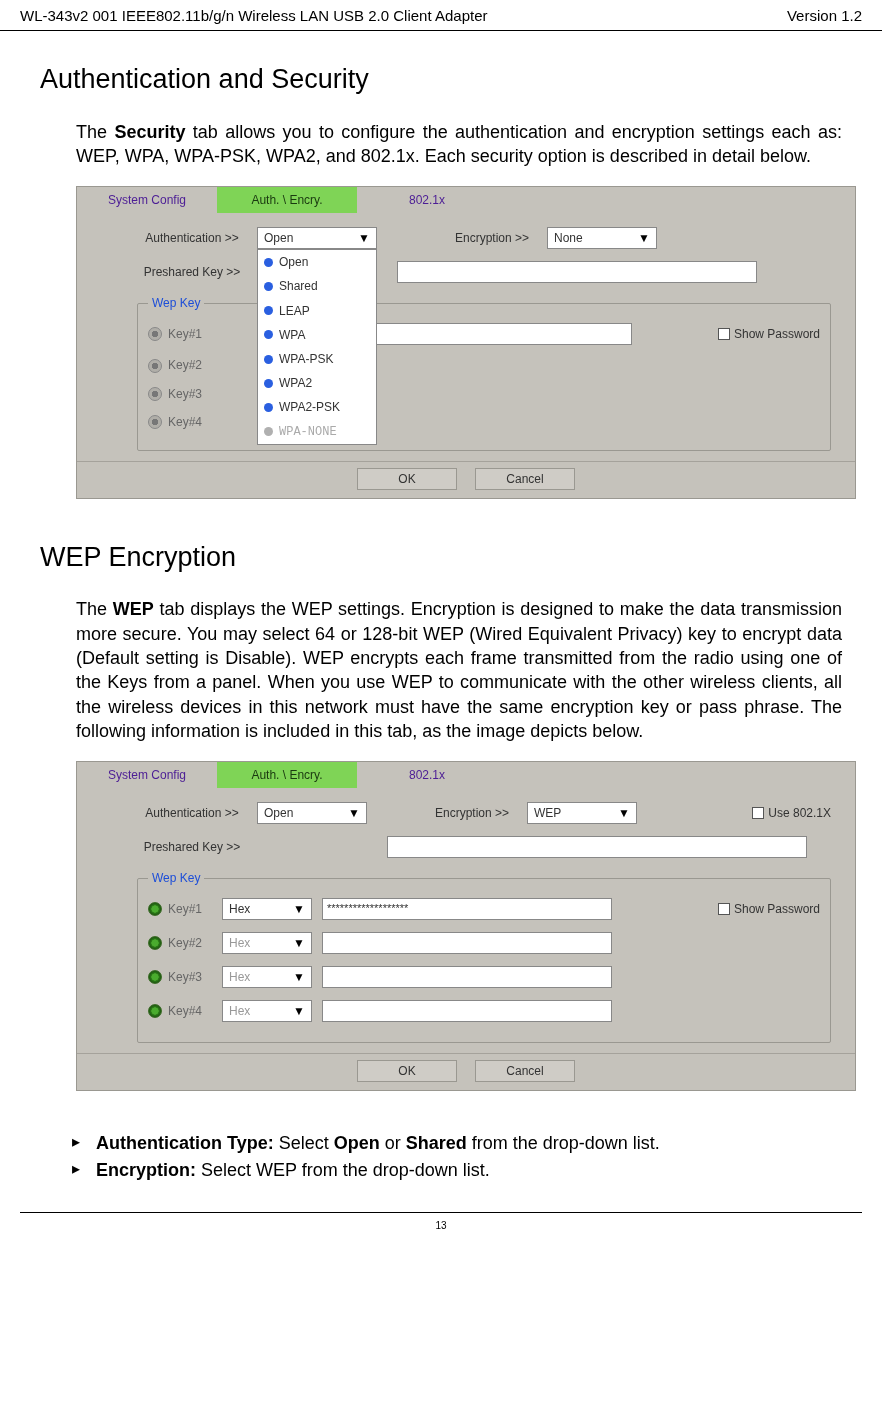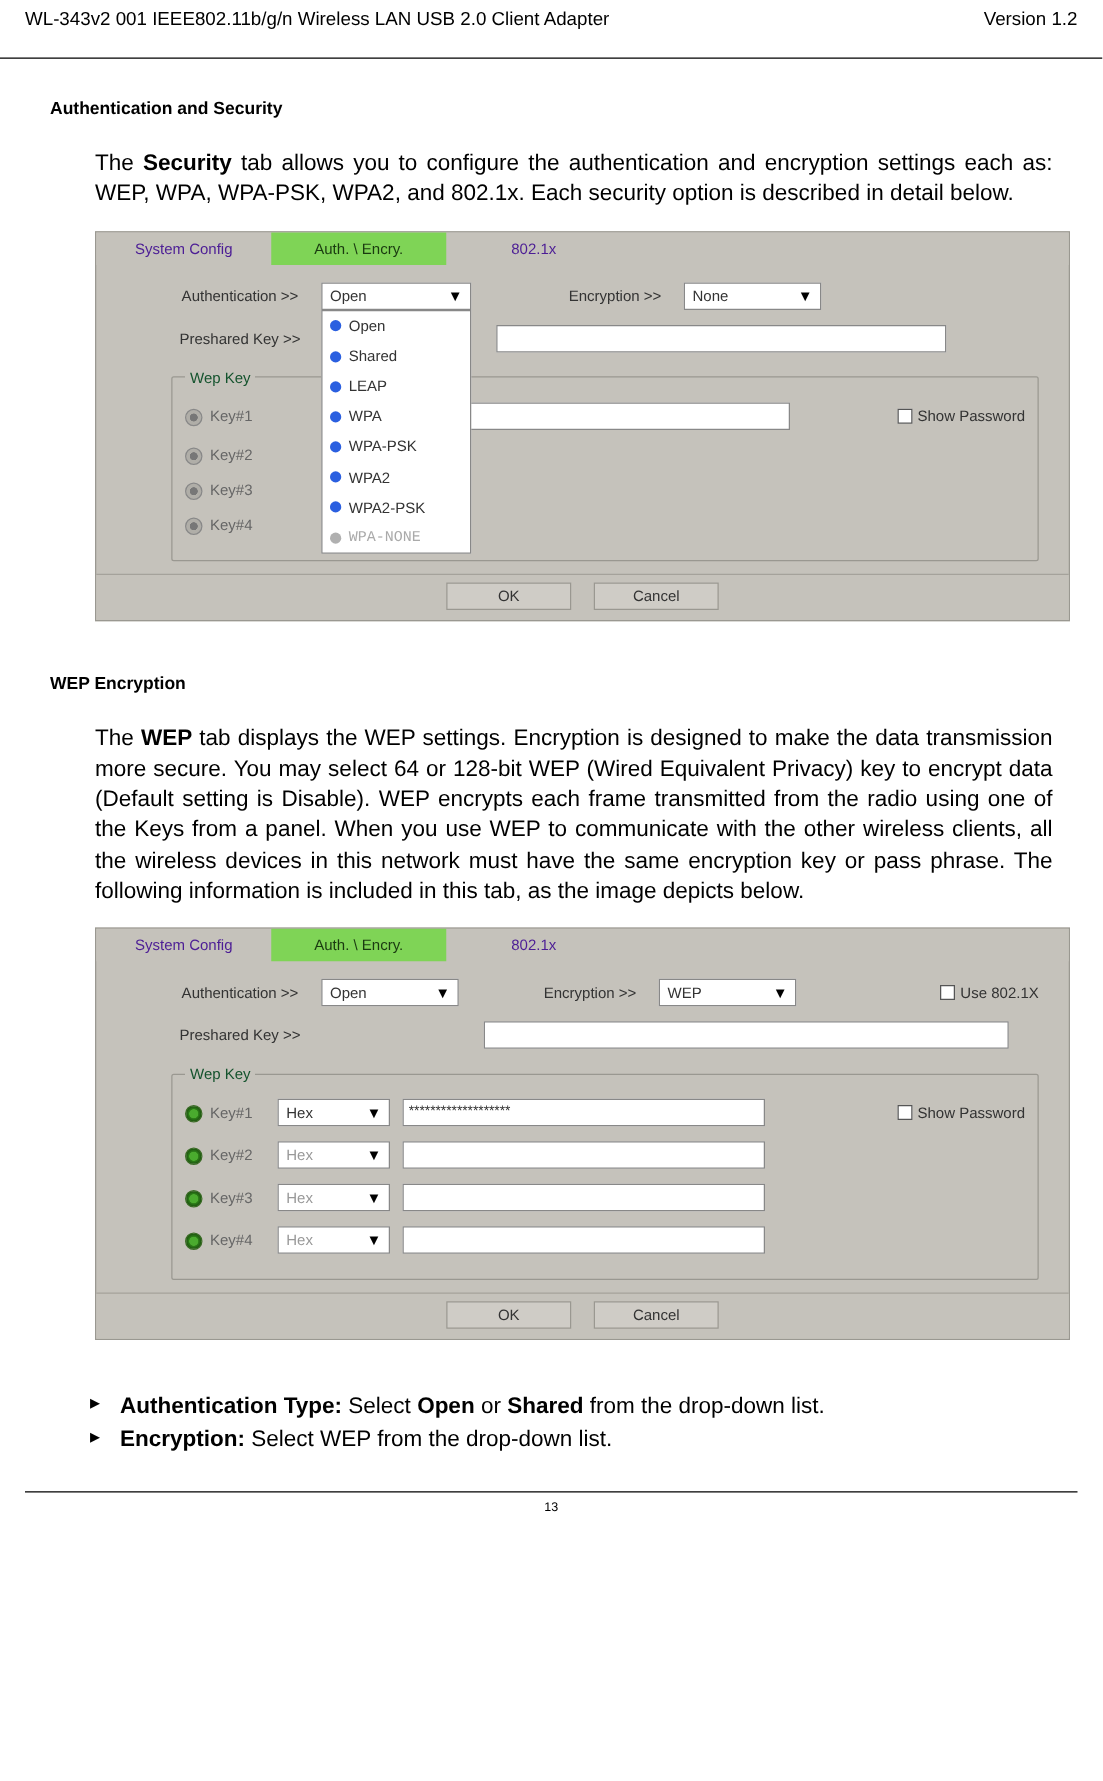--- a/index.html
+++ b/index.html
@@ -7,31 +7,31 @@
     width: 882px;
     font-family: Arial, Helvetica, sans-serif;
     background: #fff;
     color: #000;
     font-size: 18px;
     line-height: 1.35;
   }
   .header {
     display: flex;
     justify-content: space-between;
-    padding: 6px 20px 20px 20px;
+    padding: 6px 20px 4px 20px;
     font-size: 15px;
     border-bottom: 1px solid #000;
     align-items: flex-end;
   }
   .content {
     padding: 30px 40px 10px 40px;
   }
   h2.section-title {
-    font-size: 14px;
-    font-weight: bold;
+    font-size: 27px;
+    font-weight: normal;
     margin-bottom: 22px;
   }
   .indent {
     padding-left: 36px;
   }
   p.body-text {
     text-align: justify;
     margin-bottom: 18px;
     font-size: 18px;
   }
@@ -91,22 +91,22 @@
   .radio.green {
     background: radial-gradient(#4aab2e 40%, #2d7e18 45%, #1d5710 70%);
     border:1px solid #3a6b25;
   }
   fieldset.wep {
     border:1px solid #9a9891;
     border-radius:2px;
     padding:12px 10px 8px 10px;
     margin-top:4px;
   }
-  fieldset.wep legend { font-size:12px; padding:0 4px; color:#14532d;}
-  .key-col { display:flex; align-items:flex-end; gap:6px;}
+  fieldset.wep legend { font-size:12px; padding:0 4px; color:#1d4ed8;}
+  .key-col { display:flex; align-items:center; gap:6px;}
   .key-col .key-lbl { width:44px; font-size:12px; color:#666;}
   .dim { color:#999; }
 
   .btn-bar {
     display:flex;
     gap:18px;
     justify-content:center;
     padding:6px 0 8px 0;
     border-top:1px solid #a5a29b;
     background:#c5c2bb;

